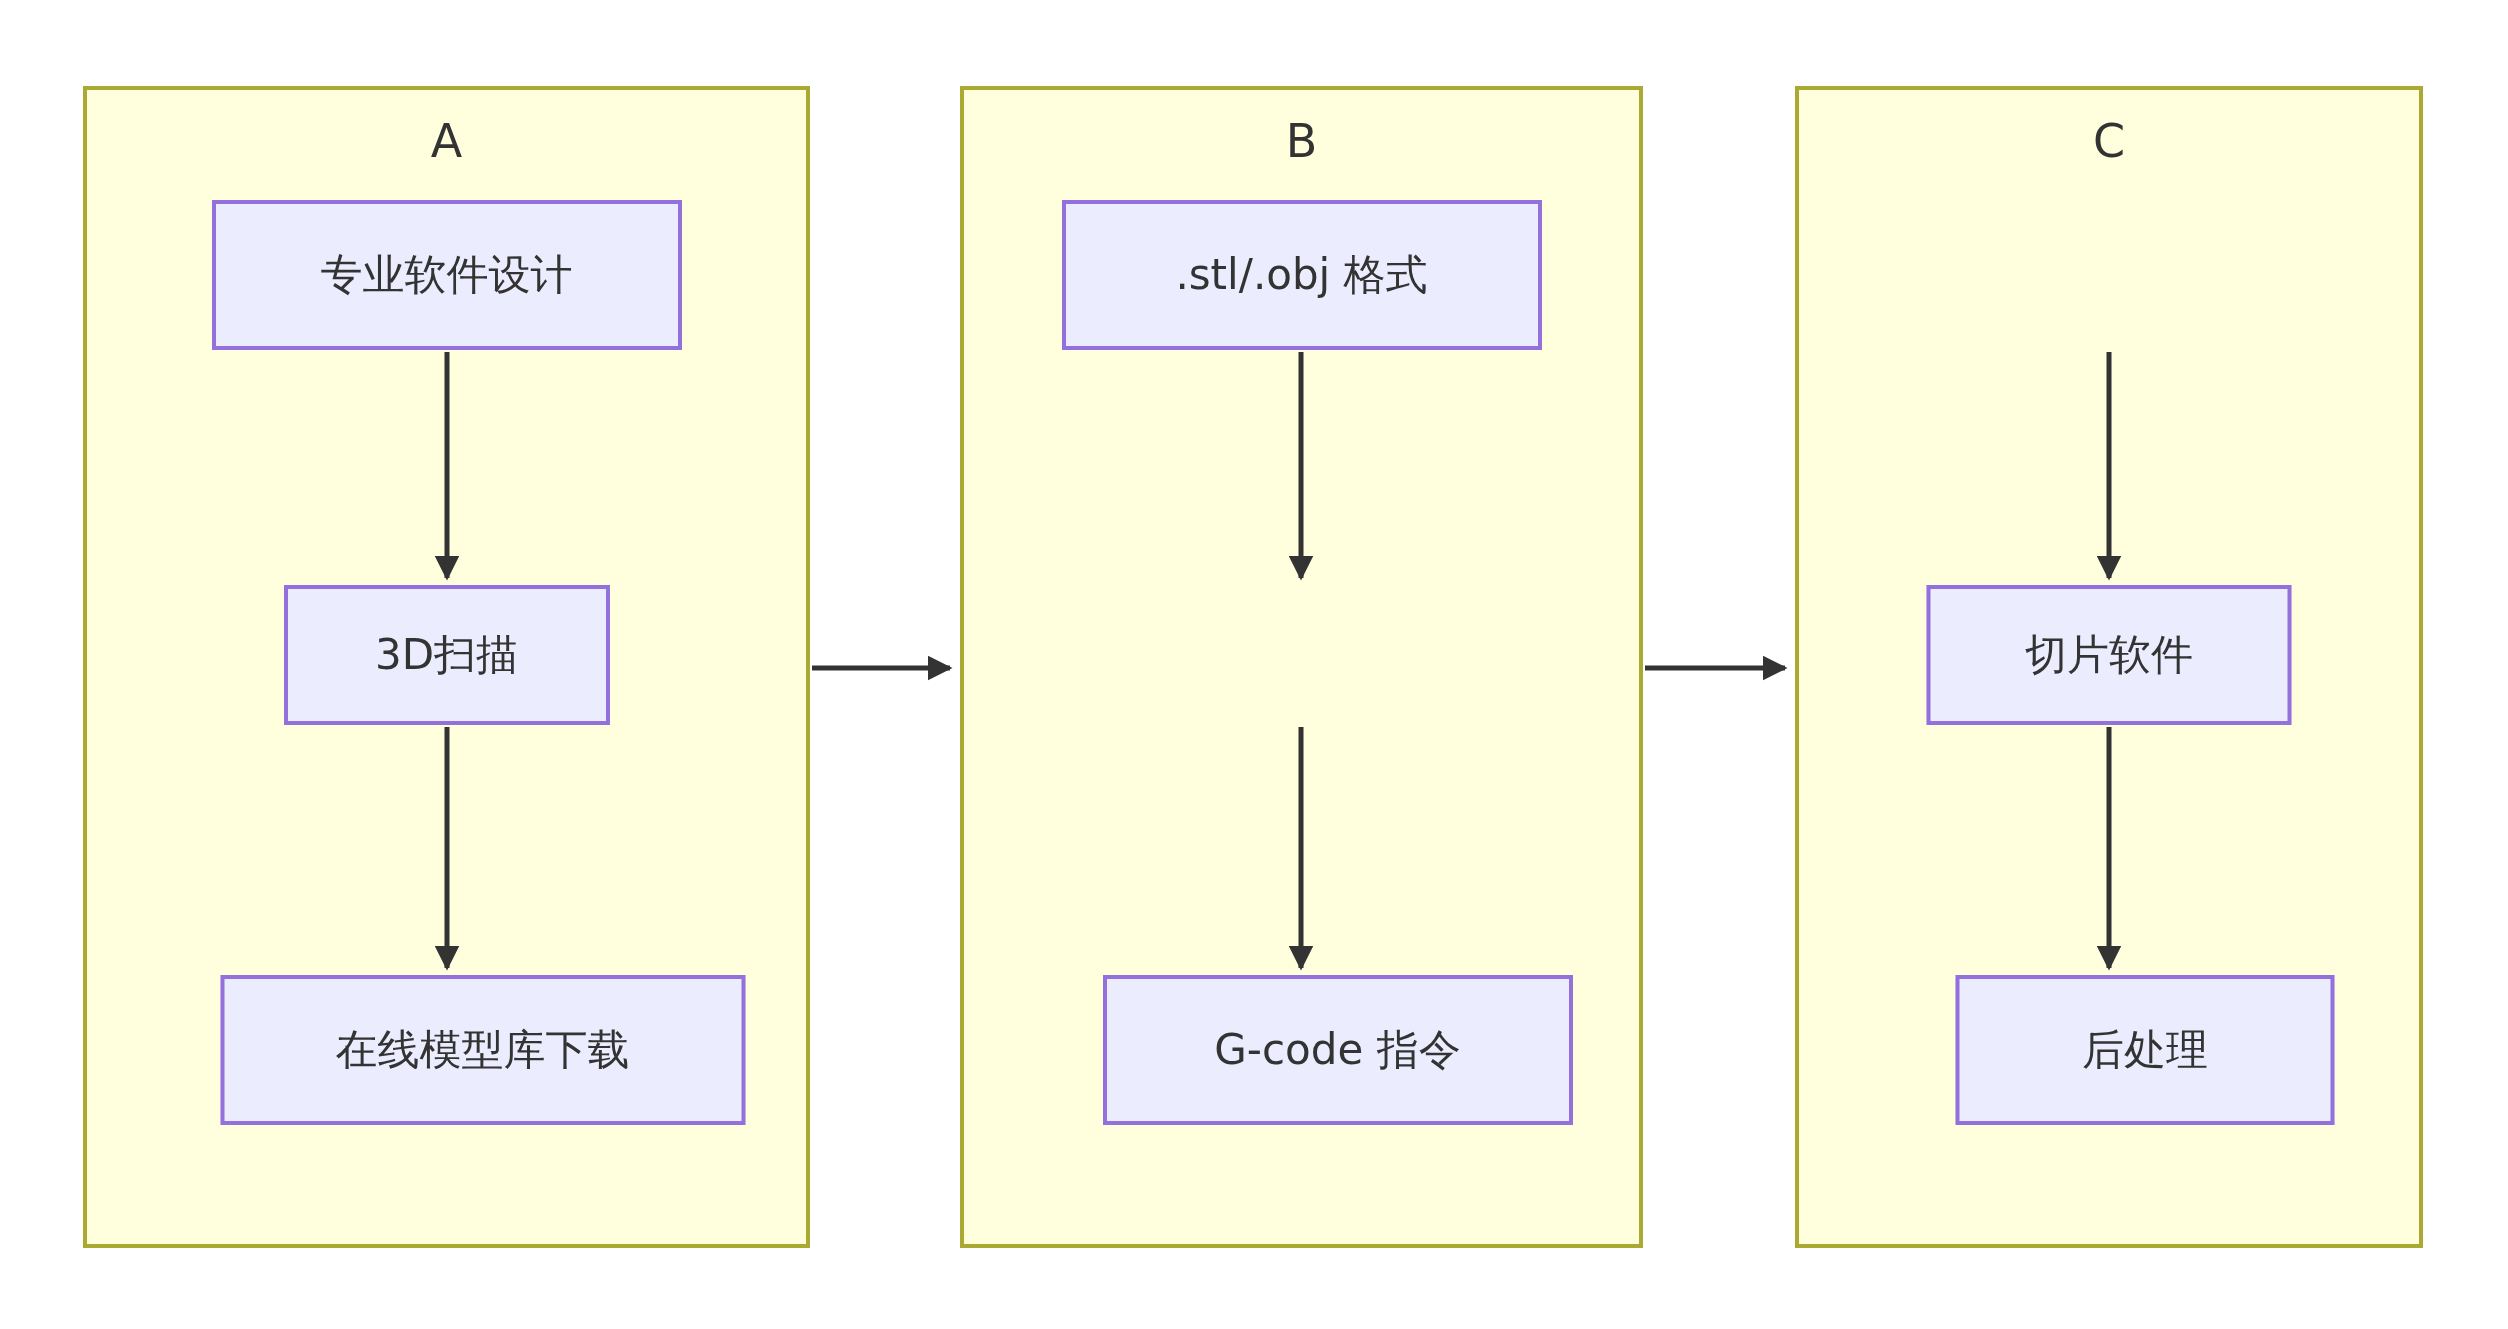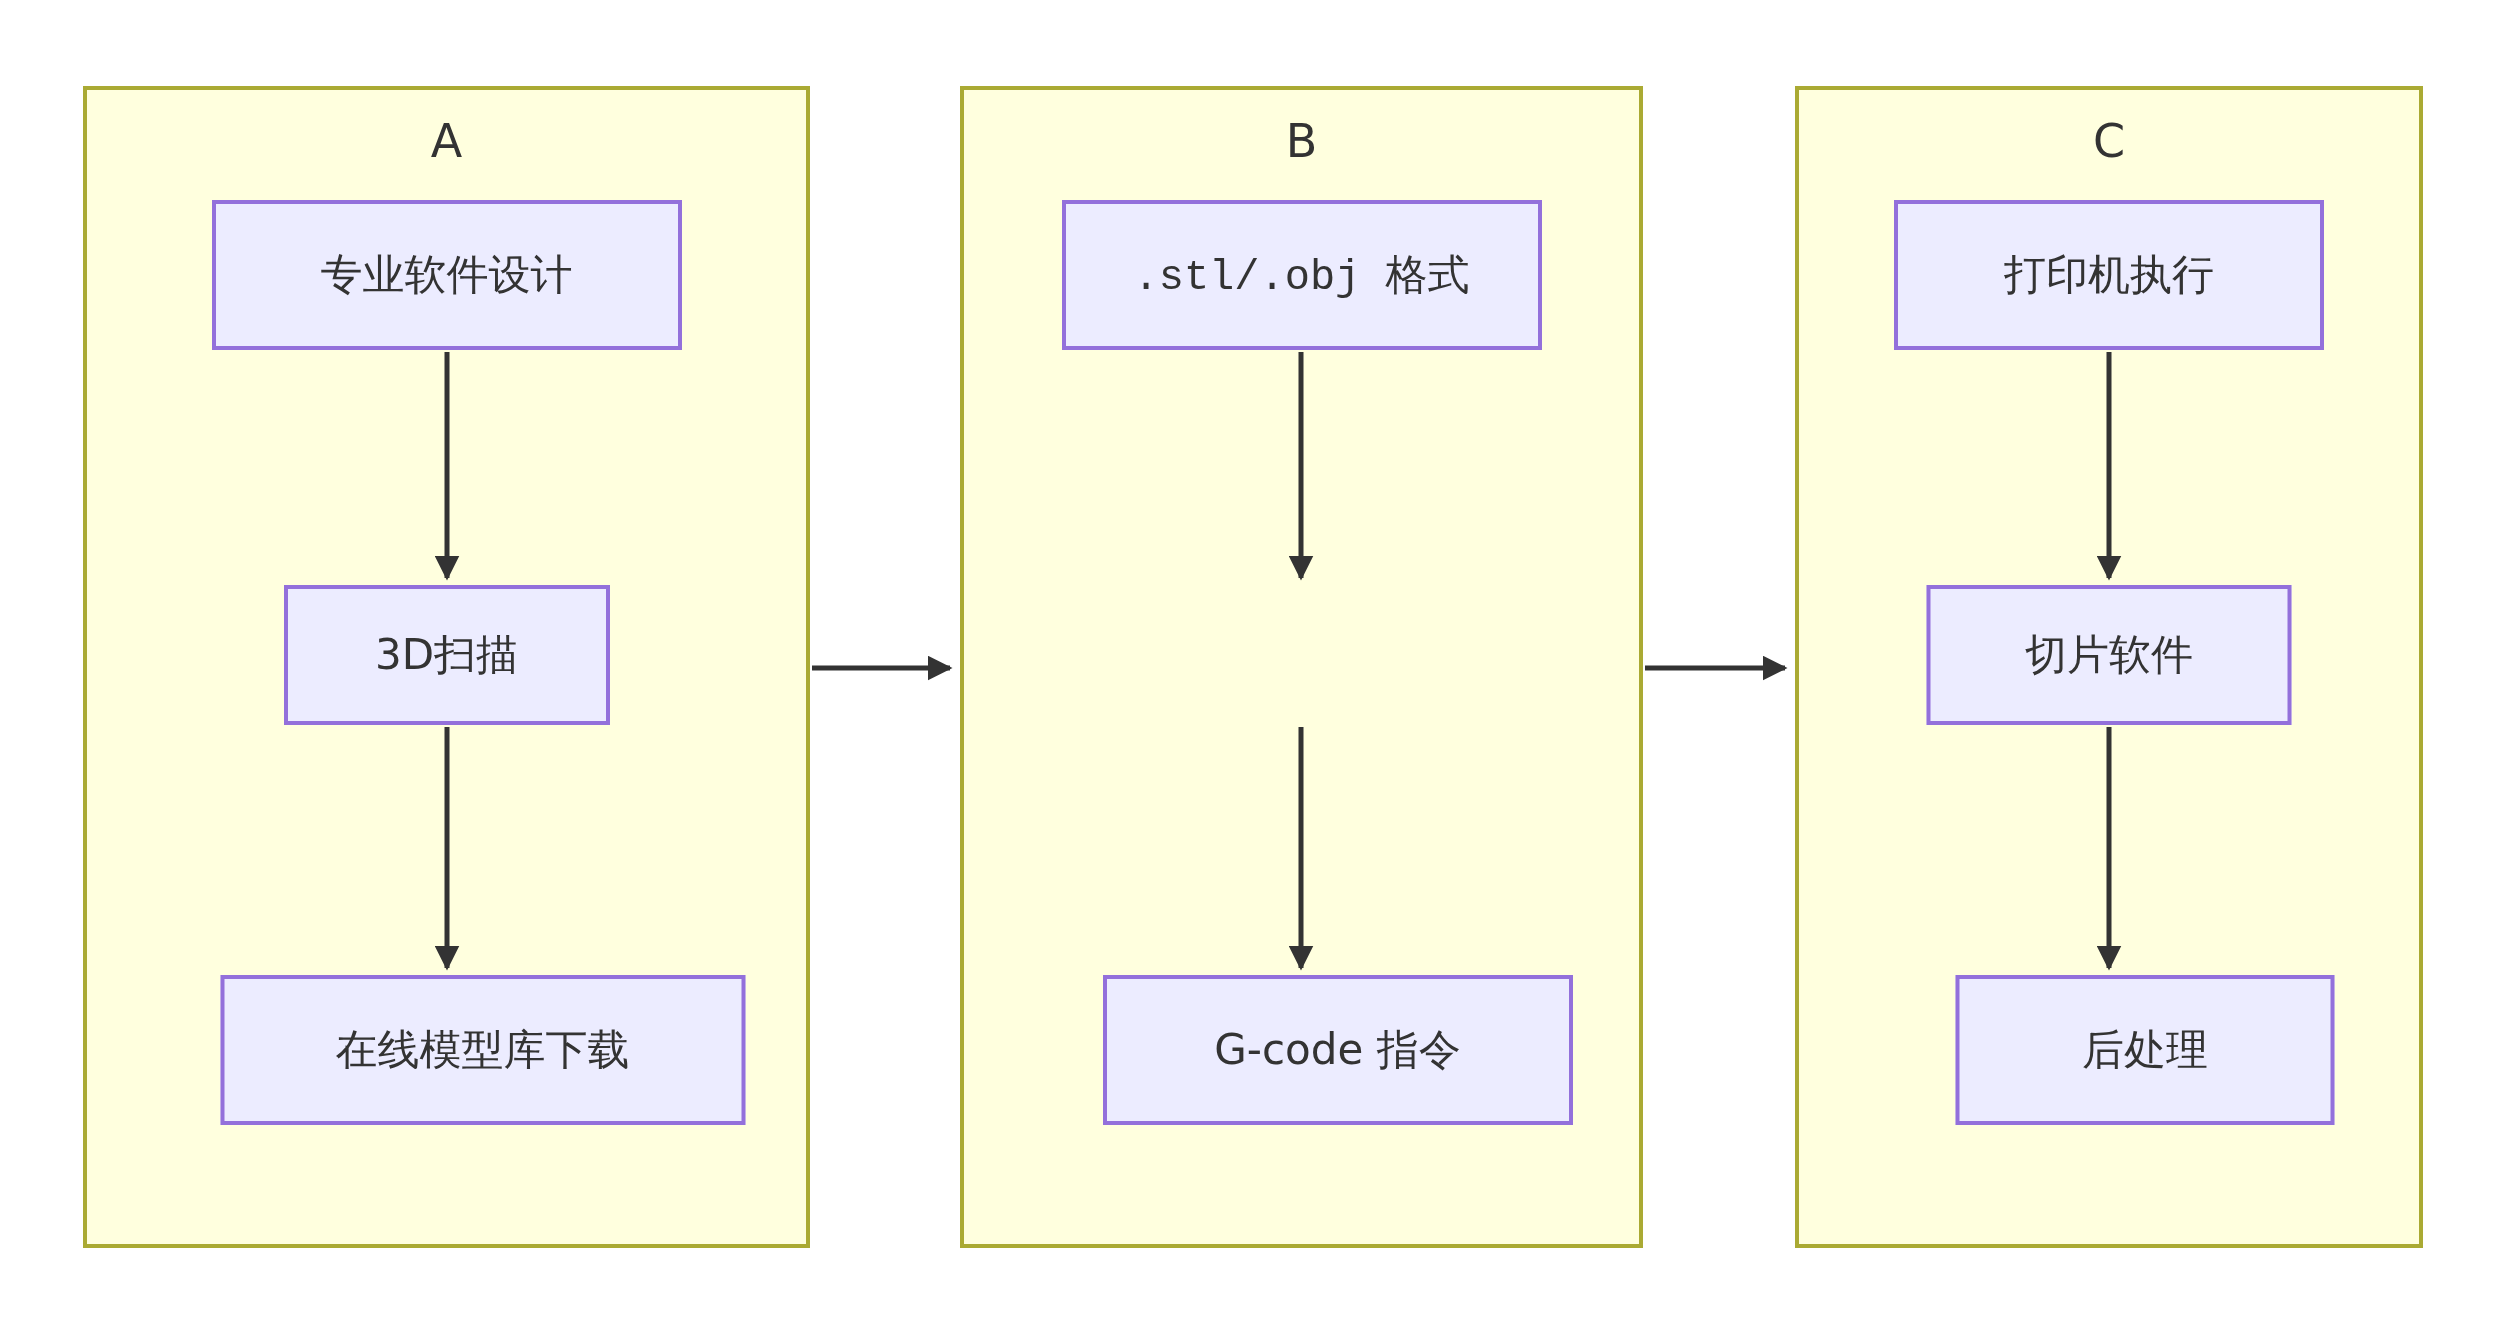--- a/index.html
+++ b/index.html
@@ -36,21 +36,21 @@
     background: #ececff;
     border: 4px solid #9370db;
     color: #333333;
     font-size: 42px;
     display: flex;
     align-items: center;
     justify-content: center;
     text-align: center;
     white-space: nowrap;
   }
-  .row1 { top: 110px; height: 150px; font-family: Liberation Mono, monospace; }
+  .row1 { top: 110px; height: 150px; }
   .row2 { top: 495px; height: 140px; }
   .row3 { top: 885px; height: 150px; margin-left: 36px; }
   svg.edges {
     position: absolute; left: 0; top: 0;
     width: 2508px; height: 1329px;
     pointer-events: none;
   }
   svg.edges line { stroke: #333333; stroke-width: 5; }
 </style>
 </head>
@@ -66,21 +66,20 @@
   </div>
 
   <div class="subgraph subgraph-b">
     <div class="subgraph-title">B</div>
     <div class="node row1" style="width:480px">.stl/.obj 格式</div>
     <div class="node row3" style="width:470px">G-code 指令</div>
   </div>
 
   <div class="subgraph subgraph-c">
     <div class="subgraph-title">C</div>
-    <div class="node row1" style="width:430px">打印机执行</div>
     <div class="node row2" style="width:365px">切片软件</div>
     <div class="node row3" style="width:379px">后处理</div>
   </div>
 
   <svg class="edges" viewBox="0 0 2508 1329" xmlns="http://www.w3.org/2000/svg">
     <defs>
       <marker id="arrowhead" viewBox="0 0 10 10" refX="9" refY="5" markerWidth="5" markerHeight="5" orient="auto" markerUnits="strokeWidth">
         <path d="M 0 0 L 10 5 L 0 10 z" fill="#333333"></path>
       </marker>
     </defs>

